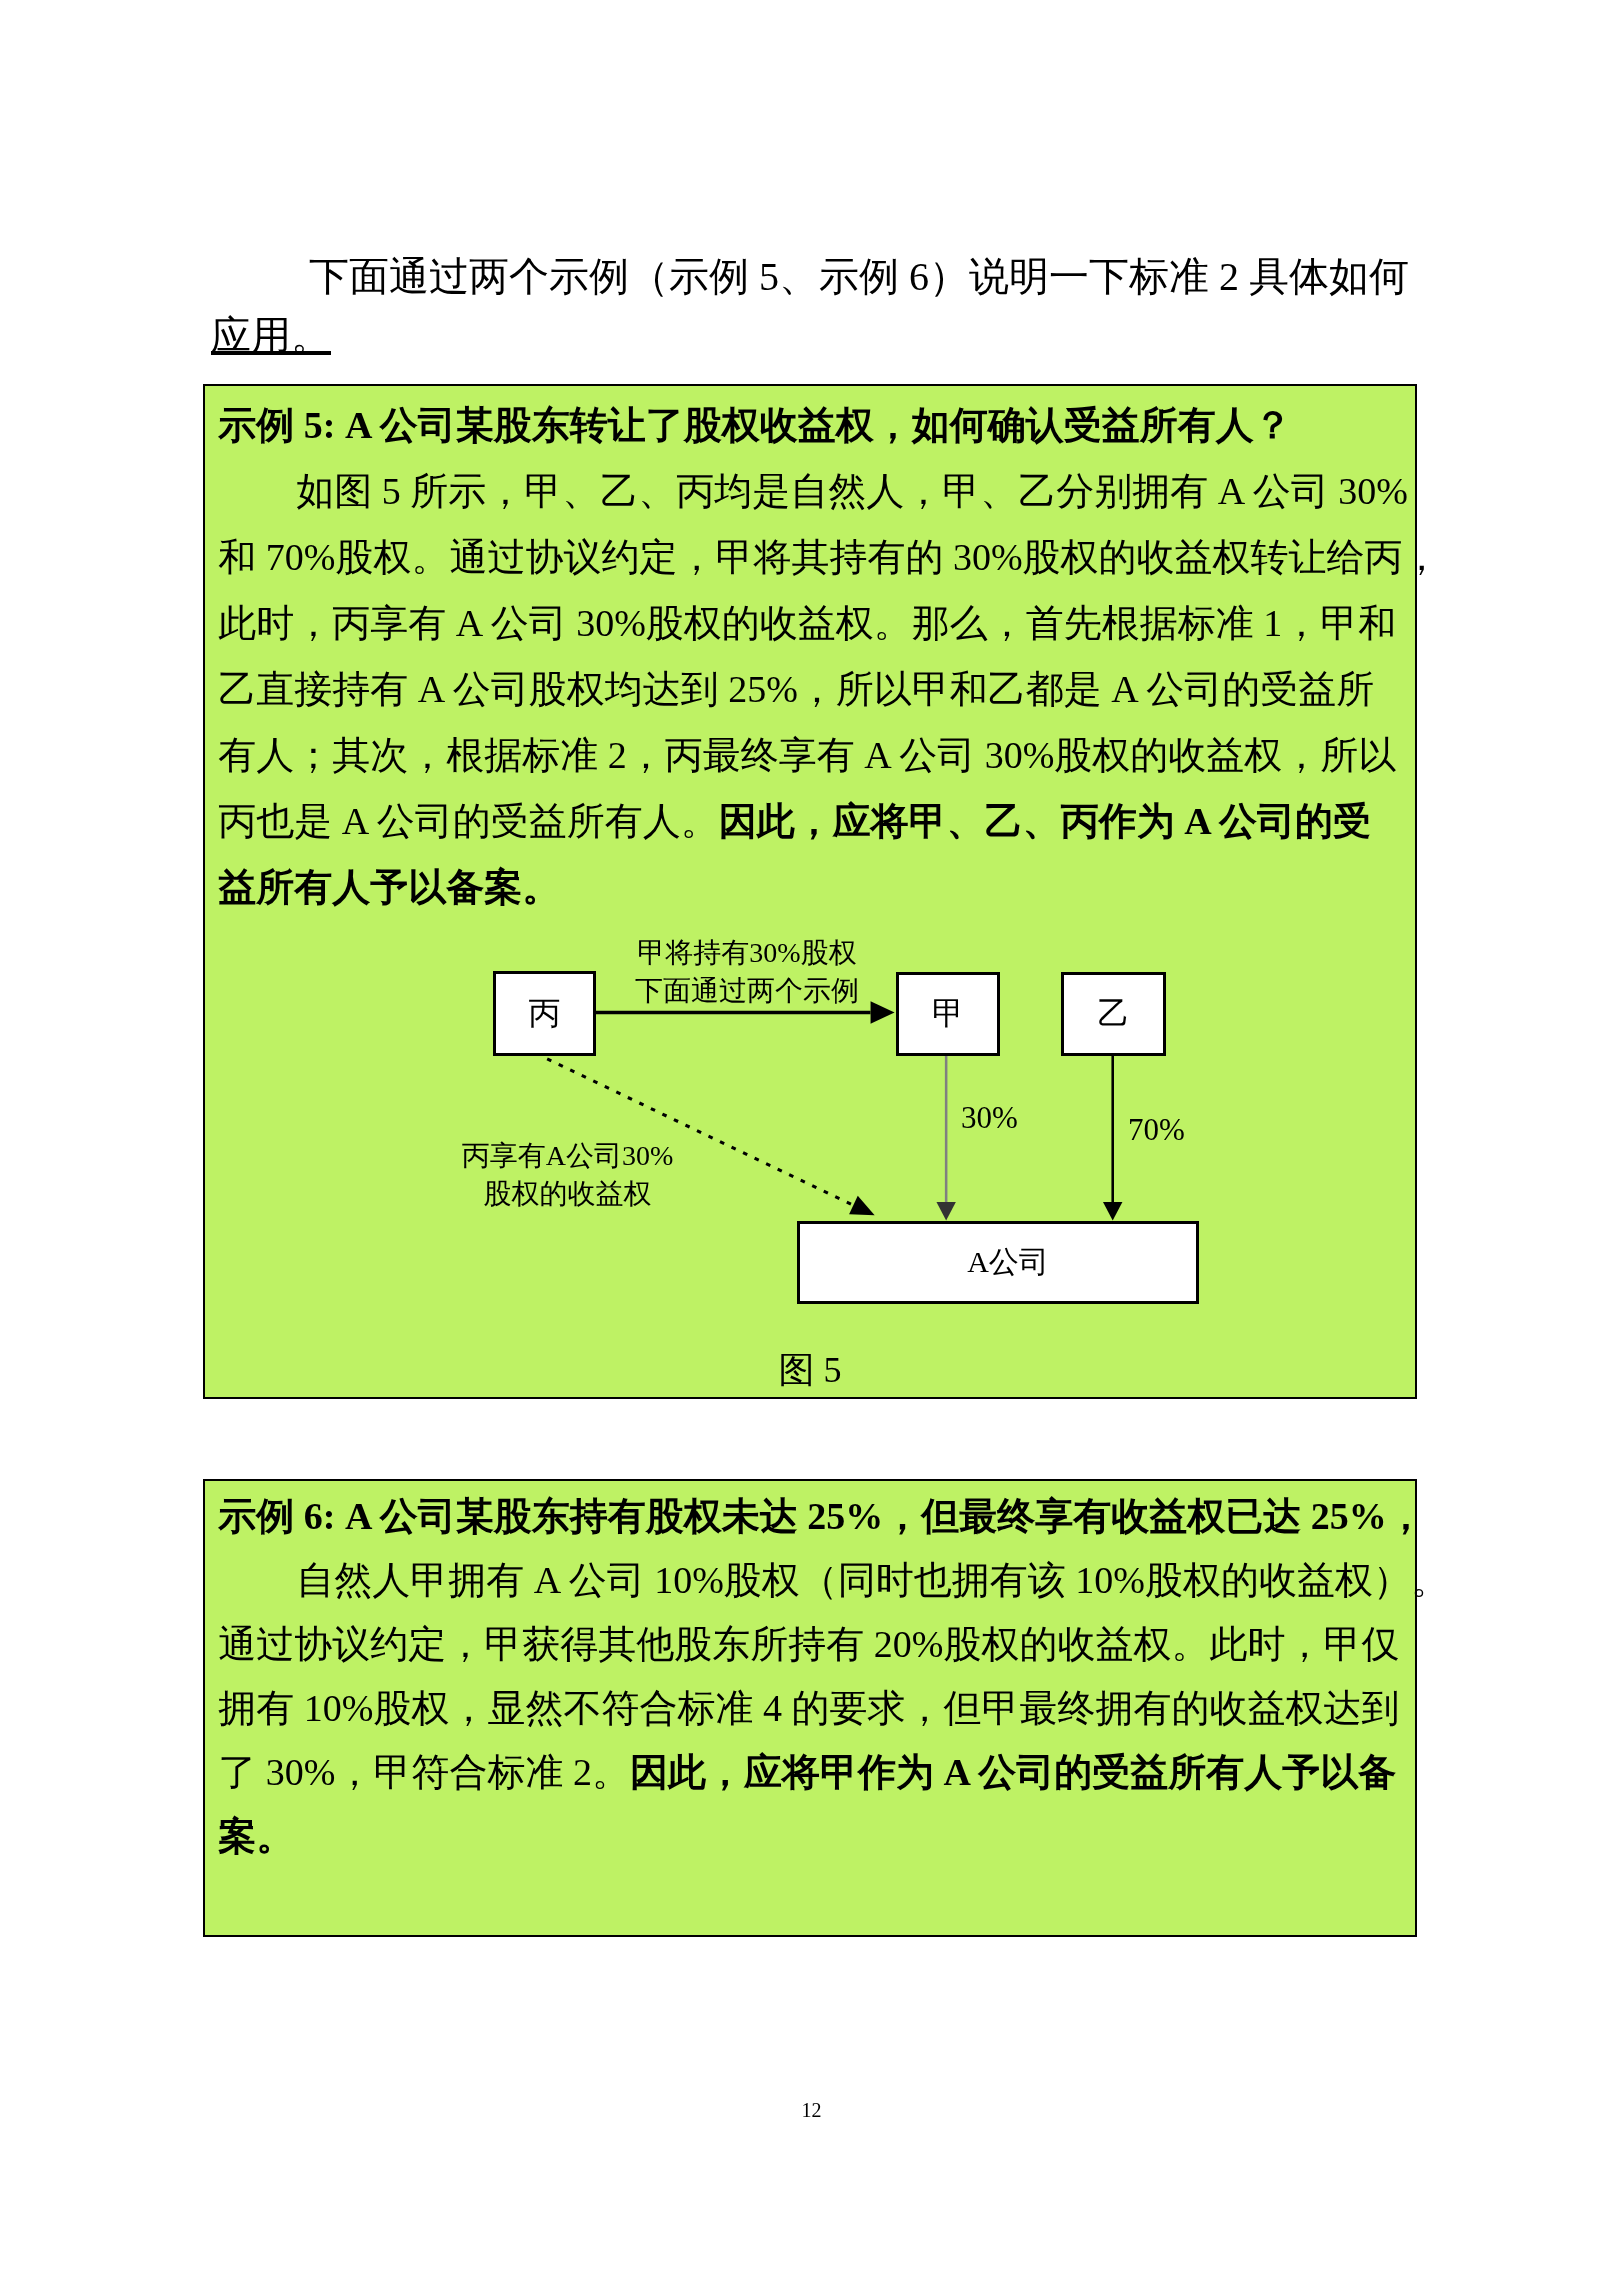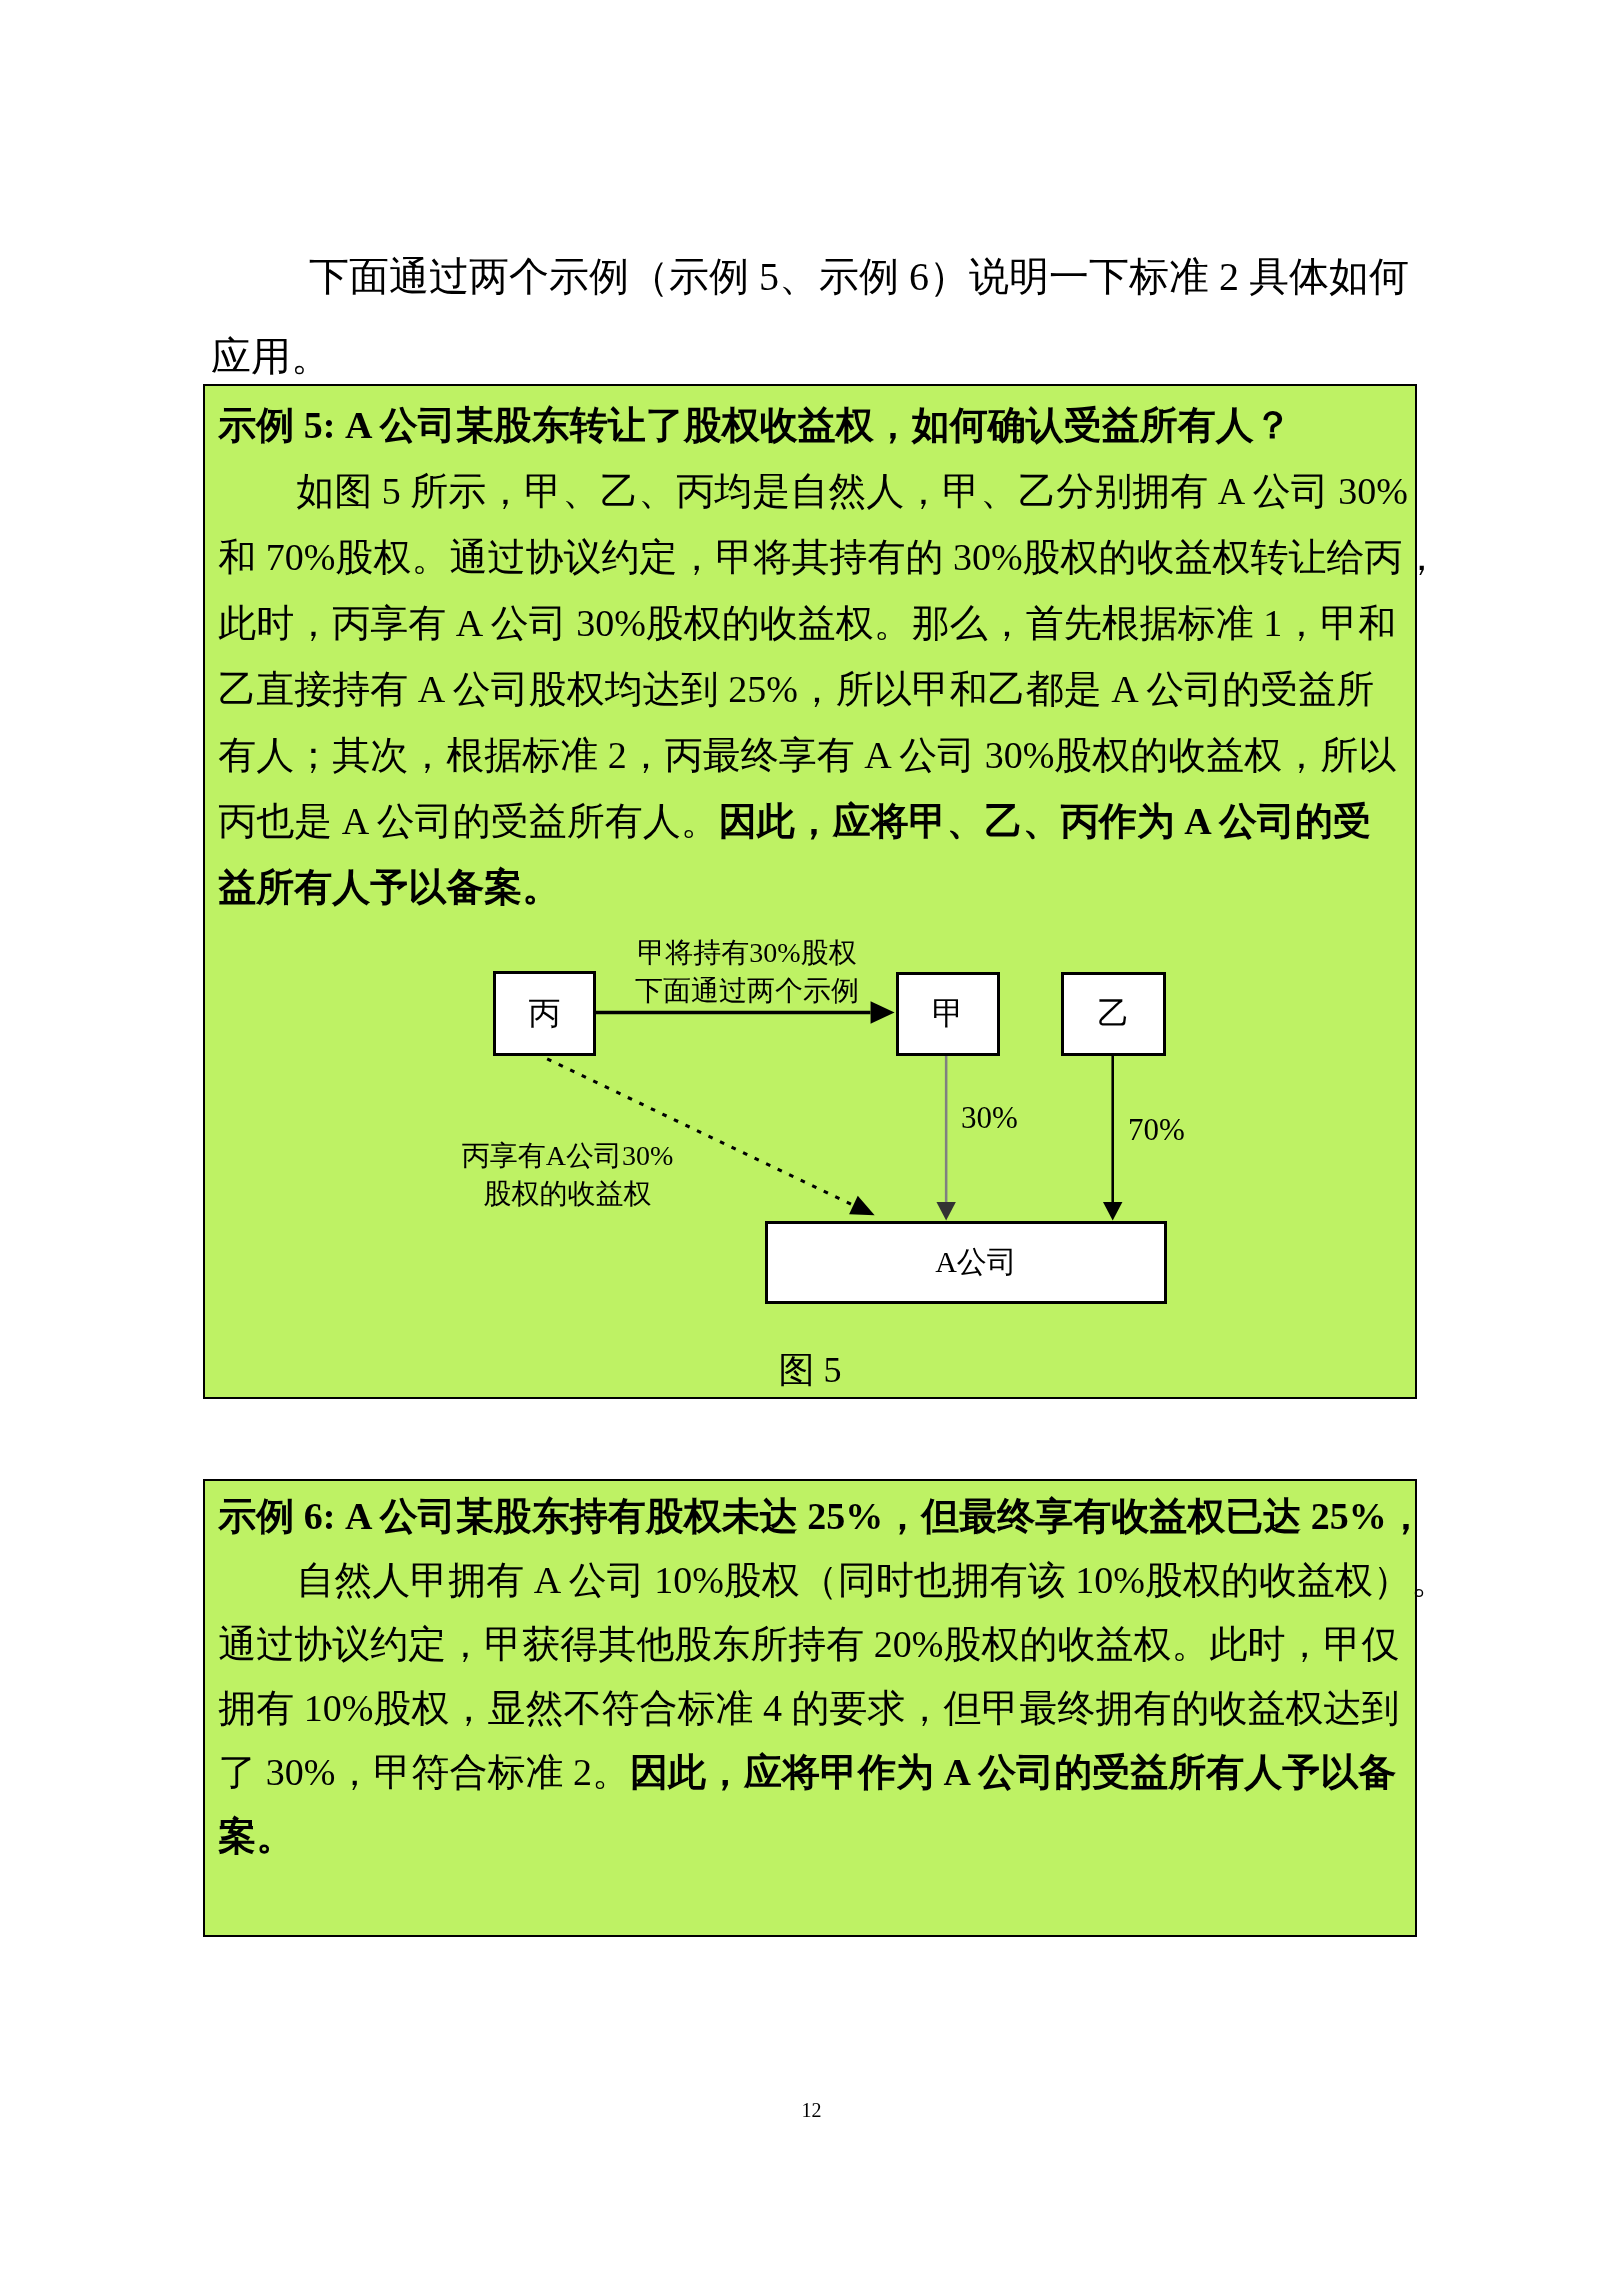--- a/index.html
+++ b/index.html
@@ -9,21 +9,21 @@
     height:2295px;
     background:#ffffff;
     color:#000000;
     font-family:"Liberation Serif","DejaVu Serif",serif;
     overflow:hidden;
   }
   .txt{white-space:nowrap;}
   
   .intro-line{position:absolute;font-size:40px;line-height:66px;}
   .intro-line-1{left:309px;top:244px;}
-  .intro-line-2{left:211px;top:324px;}
+  .intro-line-2{left:211px;top:303px;text-decoration:underline;}
 
   
   .ex-box{
     position:absolute;left:203px;width:1214px;
     border:2.6px solid #000000;box-sizing:border-box;background:#bef264;
   }
   .ex5{top:384px;height:1015px;}
   .ex6{top:1479px;height:458px;}
   .bline{font-size:38px;line-height:66px;margin:0 7.2px 0 13.3px;white-space:nowrap;}
   .ex6 .bline{line-height:64px;}
@@ -36,21 +36,21 @@
   .figure{position:relative;width:100%;height:470px;}
   .figure svg{position:absolute;left:0;top:0;}
   .node{
     position:absolute;border:3.1px solid #000000;box-sizing:border-box;
     display:flex;align-items:center;justify-content:center;
     font-size:32px;background:#ffffff;
   }
   .node-bing{left:288px;top:51px;width:103px;height:85px;}
   .node-jia{left:691px;top:52px;width:104px;height:84px;}
   .node-yi{left:856px;top:52px;width:105px;height:84px;}
-  .node-a{left:560px;top:301px;width:402px;height:83px;font-size:30px;padding-left:20px;}
+  .node-a{left:592px;top:301px;width:402px;height:83px;font-size:30px;padding-left:20px;}
   .fig-label{position:absolute;font-size:28px;line-height:38px;text-align:center;}
   .transfer-label{left:404px;top:14.3px;width:276px;}
   .benefit-label{left:245px;top:217px;width:235px;}
   .share{position:absolute;font-size:31px;line-height:31px;}
   .share-jia{left:756px;top:182px;}
   .share-yi{left:923px;top:194px;}
   .fig-caption{position:absolute;left:0;top:430px;width:100%;text-align:center;font-size:36px;line-height:41px;}
 
   
   .page-number{position:absolute;left:0;top:2095px;width:100%;text-align:center;font-size:20px;line-height:31px;}

